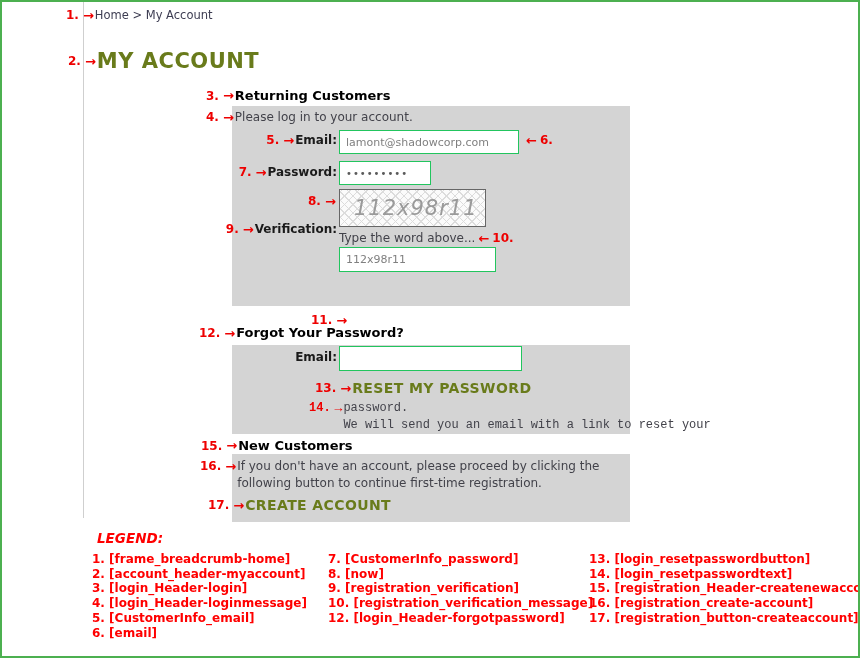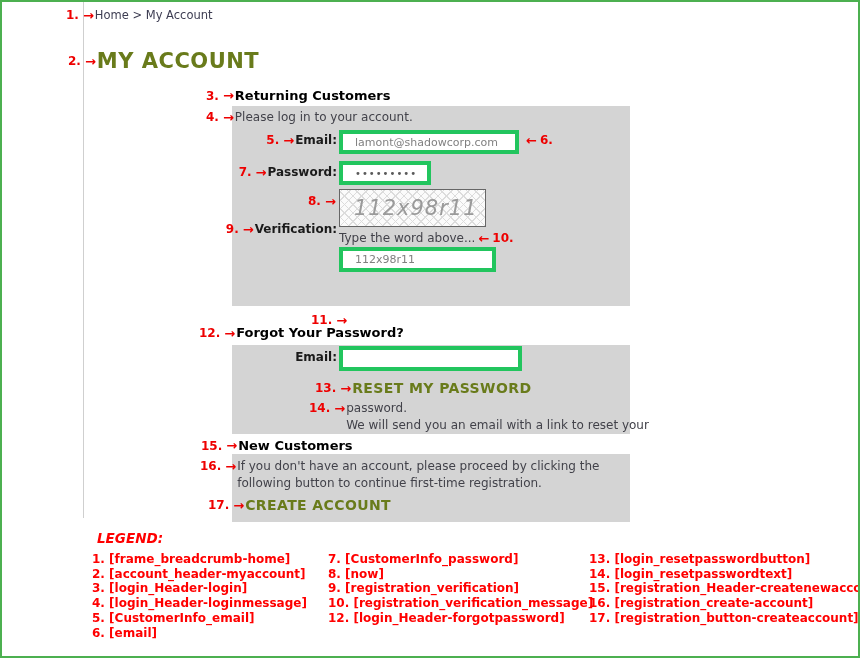--- a/index.html
+++ b/index.html
@@ -16,22 +16,22 @@
   .arrow.left{margin-right:3px;margin-left:3px;}
   .panel{background:#d4d4d4;}
   .vline{width:1px;background:#cfcfcf;}
   .crumb{color:#3d3d52;font-size:11.5px;}
   .pagetitle{color:#697b1b;font-size:21px;font-weight:bold;letter-spacing:0.5px;}
   .h2{color:#000;font-size:13px;font-weight:bold;}
   .bodytext{color:#42424a;font-size:12px;}
   .flabel{color:#1a1a1a;font-size:12px;font-weight:bold;}
   .rightalign{justify-content:flex-end;}
   input.fld{
-    border:4px solid #22c55e;background:#fff;color:#808080;
-    font-family:"DejaVu Sans", sans-serif;font-size:11px;padding:0 12px;outline:none;
+    border:1px solid #22c55e;background:#fff;color:#808080;
+    font-family:"DejaVu Sans", sans-serif;font-size:11px;padding:0 6px;outline:none;
   }
   input.pwd{letter-spacing:1px;color:#5a5a5a;font-size:10px;}
   .captcha{
     border:1px solid #666;
     background-color:#fbfbfb;
     background-image:
       repeating-linear-gradient(45deg,#dcdcdc 0 1px,transparent 1px 6px),
       repeating-linear-gradient(-45deg,#dcdcdc 0 1px,transparent 1px 6px);
     display:flex;align-items:center;
   }
@@ -139,21 +139,21 @@
     <span class="flabel">Email:</span>
   </div>
   <input class="abs fld" style="left: 337px; top: 344px; width: 183px; height: 25px;" type="text" value="">
 
   <div class="abs row" style="left:313px;top:378px;">
     <span class="ann-num">13.</span>
     <span class="arrow">→</span>
     <span class="btn">RESET MY PASSWORD</span>
   </div>
 
-  <div class="abs" style="left:307px;top:398px;display:flex;align-items:flex-start;">
+  <div class="abs" style="left:307px;top:398px;display:flex;align-items:flex-start;font-family:Liberation Mono, monospace;">
     <span class="ann-num" style="line-height:17px;">14.</span>
     <span class="arrow" style="line-height:17px;">→</span>
     <span class="note">
       <span style="display:block;">password.</span>
       <span style="display:block;">We will send you an email with a link to reset your</span>
     </span>
   </div>
 
   <div class="abs row" style="left:199px;top:436px;justify-content:flex-end;">
     <span class="ann-num">15.</span>

